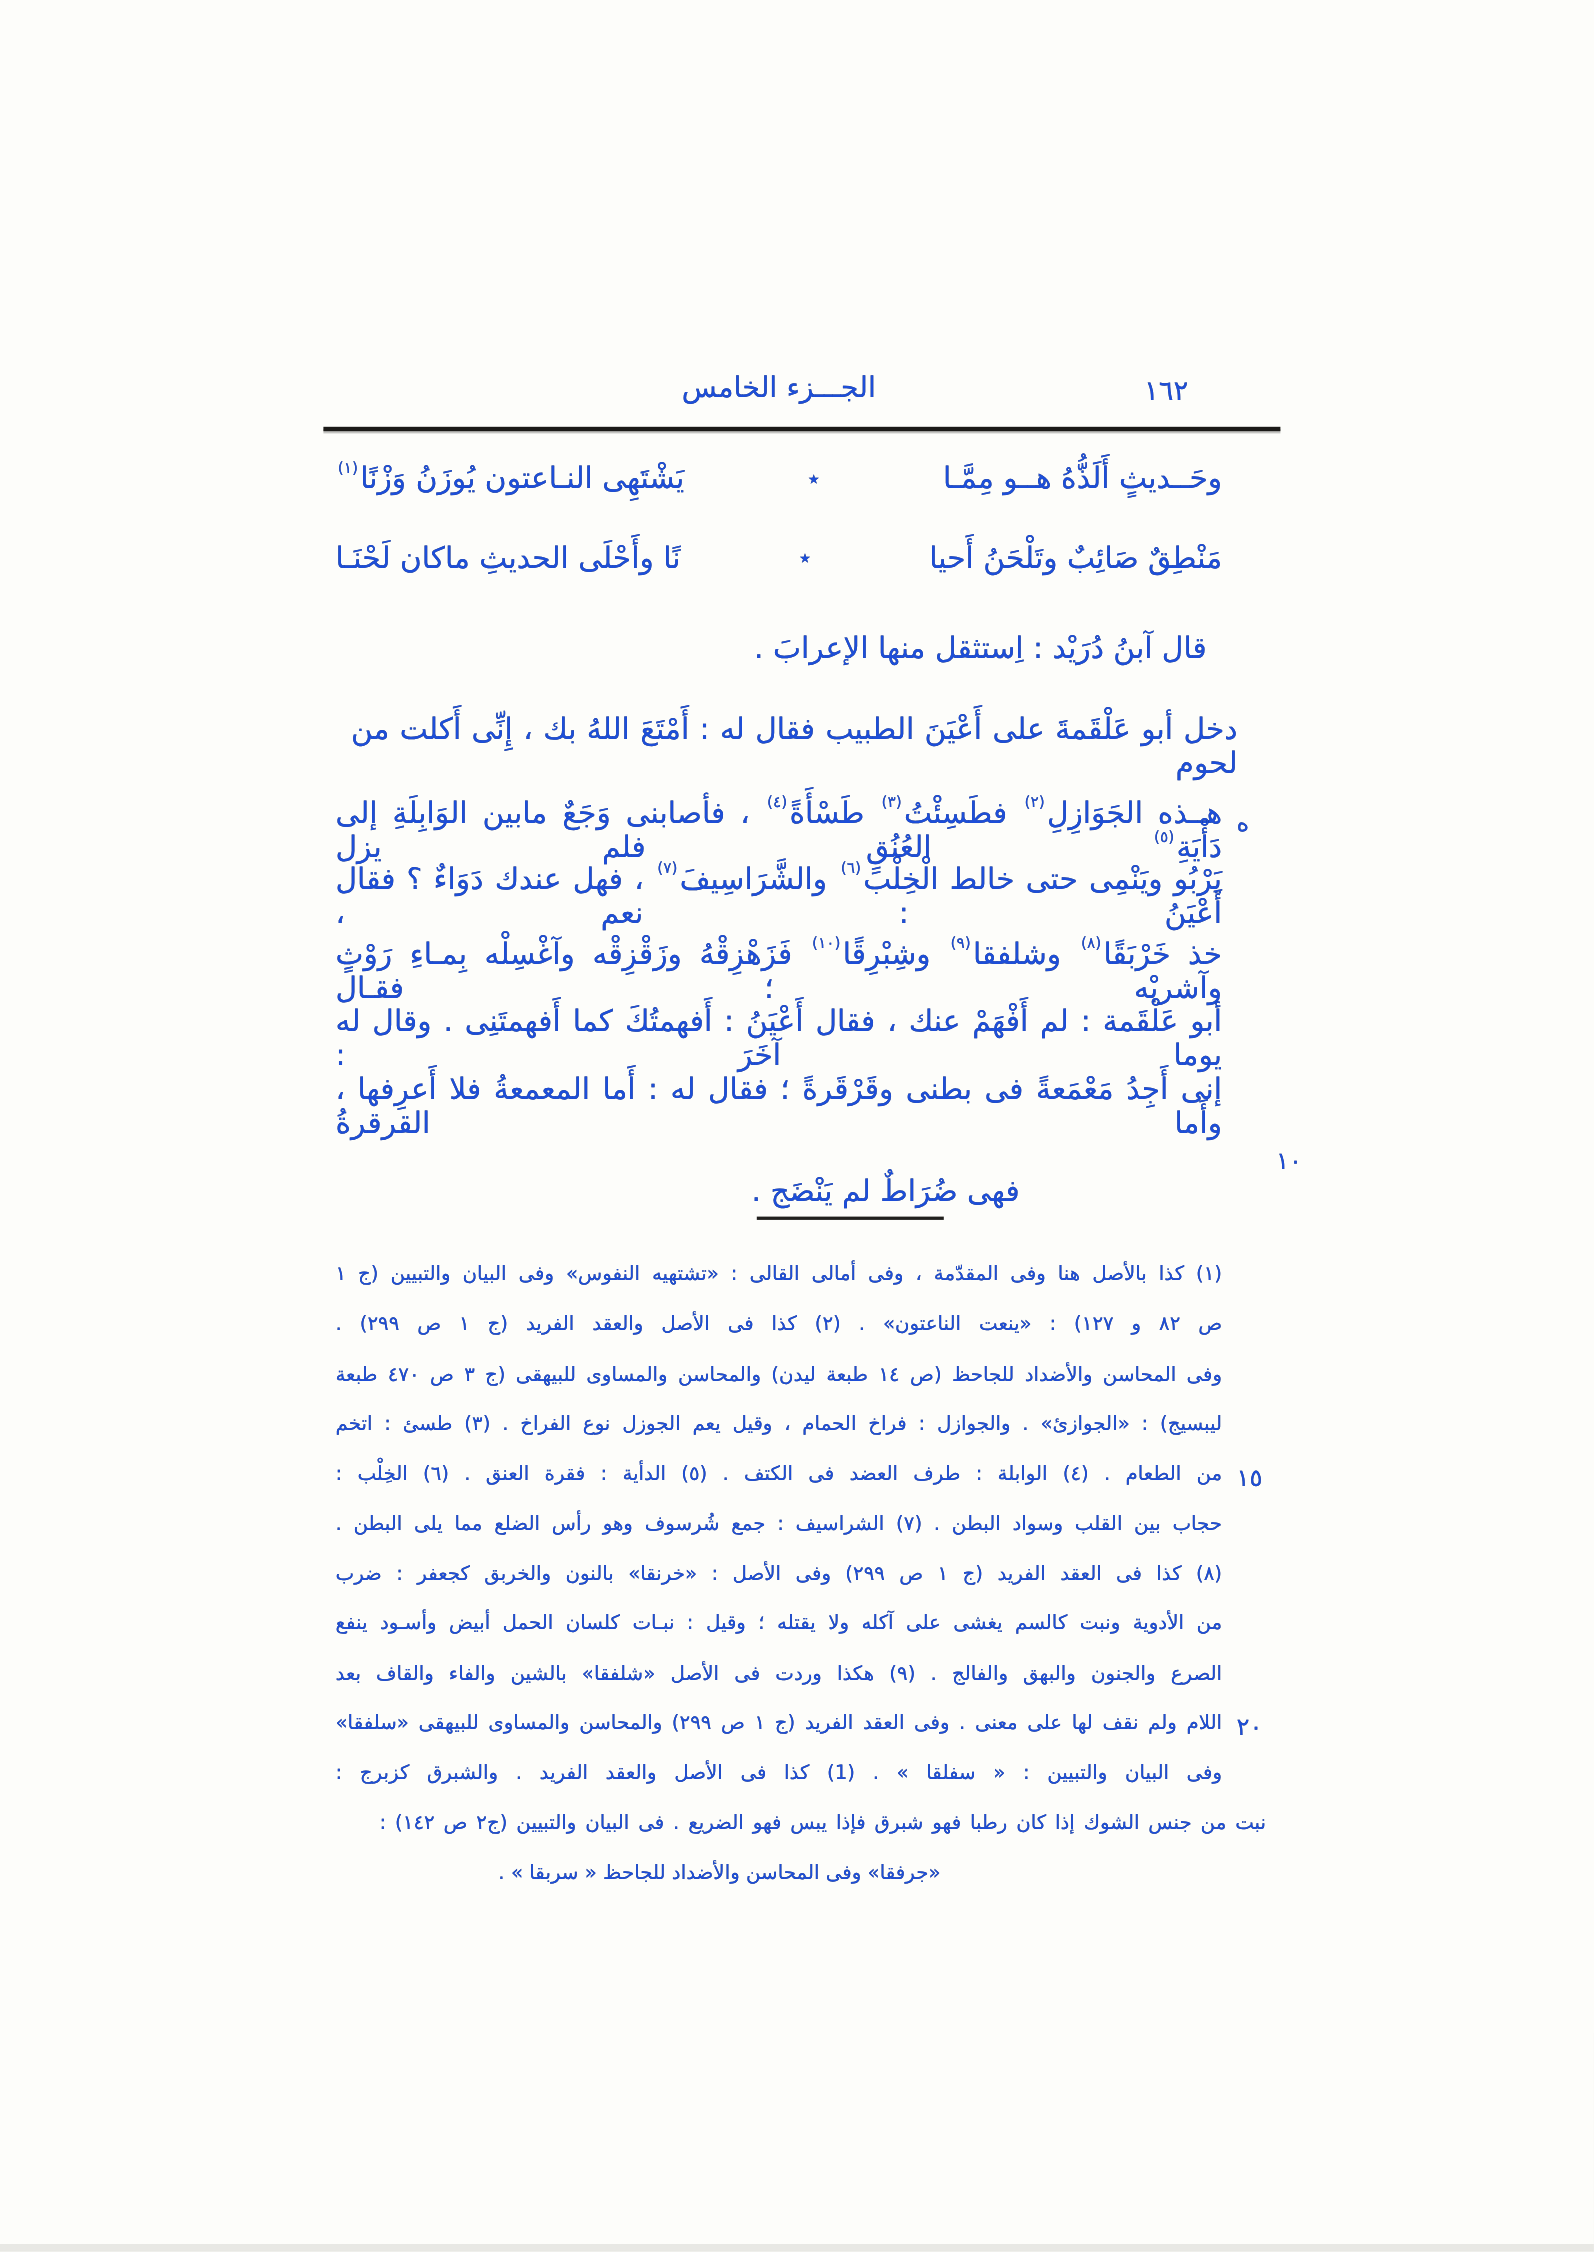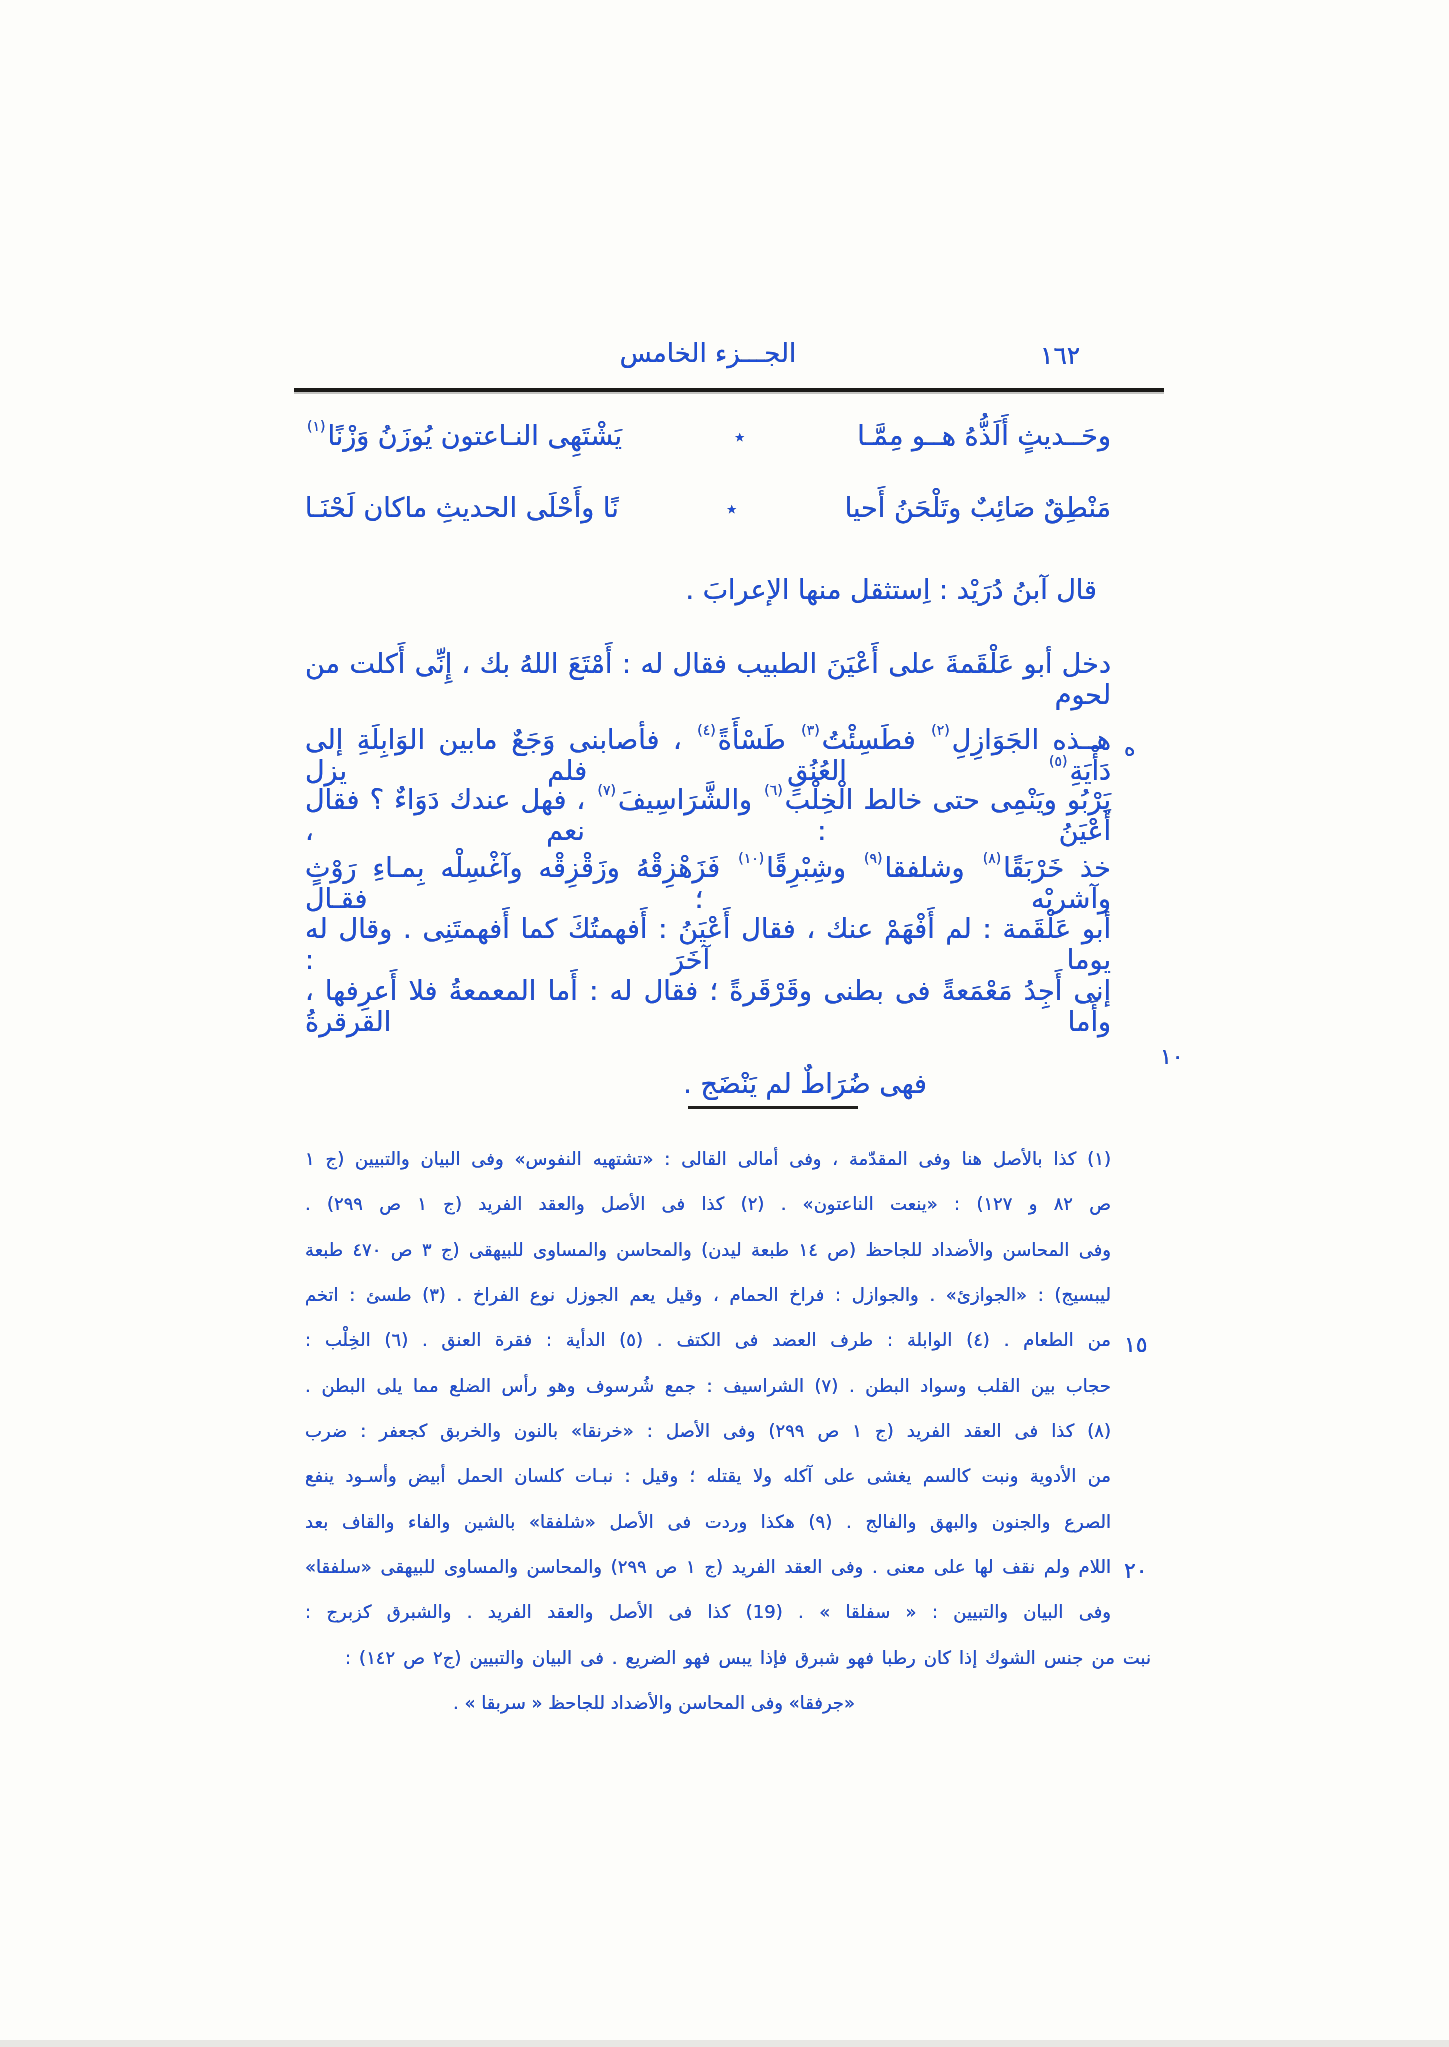--- a/index.html
+++ b/index.html
@@ -37,21 +37,21 @@
   .qala-line{
     position:absolute;left:305px;top:574px;width:806px;
     direction:rtl;font-size:27px;text-align:right;padding-right:14px;box-sizing:border-box;
   }
   .prose-line{
     position:absolute;left:305px;width:806px;
     direction:rtl;font-size:27px;
     text-align:justify;text-align-last:justify;
     white-space:normal;
   }
-  .pl0{top:648px;}
+  .pl0{top:648px;margin-left:14px;}
   .pl1{top:724px;}
   .pl2{top:784px;}
   .pl3{top:852px;}
   .pl4{top:913px;}
   .pl5{top:975px;}
   .pl6{top:1068px;text-align:right;text-align-last:right;padding-right:78px;box-sizing:border-box;width:700px;}
   sup.fnmark{
     font-size:14px;line-height:0;position:relative;top:-4px;
     letter-spacing:-1px;padding:0 2px;
   }
@@ -119,17 +119,17 @@
   <div class="footnote-line fl0">(١) كذا بالأصل هنا وفى المقدّمة ، وفى أمالى القالى : «تشتهيه النفوس» وفى البيان والتبيين (ج ١</div>
   <div class="footnote-line fl1">ص ٨٢ و ١٢٧) : «ينعت الناعتون» .   (٢) كذا فى الأصل والعقد الفريد (ج ١ ص ٢٩٩) .</div>
   <div class="footnote-line fl2">وفى المحاسن والأضداد للجاحظ (ص ١٤ طبعة ليدن) والمحاسن والمساوى للبيهقى (ج ٣ ص ٤٧٠ طبعة</div>
   <div class="footnote-line fl3">ليبسيج) : «الجوازئ» . والجوازل : فراخ الحمام ، وقيل يعم الجوزل نوع الفراخ .   (٣) طسئ : اتخم</div>
   <div class="footnote-line fl4">من الطعام .   (٤) الوابلة : طرف العضد فى الكتف .   (٥) الدأية : فقرة العنق .   (٦) الخِلْب :</div>
   <div class="footnote-line fl5">حجاب بين القلب وسواد البطن .   (٧) الشراسيف : جمع شُرسوف وهو رأس الضلع مما يلى البطن .</div>
   <div class="footnote-line fl6">(٨) كذا فى العقد الفريد (ج ١ ص ٢٩٩) وفى الأصل : «خرنقا» بالنون والخربق كجعفر : ضرب</div>
   <div class="footnote-line fl7">من الأدوية ونبت كالسم يغشى على آكله ولا يقتله ؛ وقيل : نبـات كلسان الحمل أبيض وأسـود ينفع</div>
   <div class="footnote-line fl8">الصرع والجنون والبهق والفالج .   (٩) هكذا وردت فى الأصل «شلفقا» بالشين والفاء والقاف بعد</div>
   <div class="footnote-line fl9">اللام ولم نقف لها على معنى . وفى العقد الفريد (ج ١ ص ٢٩٩) والمحاسن والمساوى للبيهقى «سلفقا»</div>
-  <div class="footnote-line fl10">وفى البيان والتبيين : « سفلقا » .   (19) كذا فى الأصل والعقد الفريد . والشبرق كزبرج :</div>
+  <div class="footnote-line fl10">وفى البيان والتبيين : « سفلقا » .   (1) كذا فى الأصل والعقد الفريد . والشبرق كزبرج :</div>
   <div class="footnote-line fl11">نبت من جنس الشوك إذا كان رطبا فهو شبرق فإذا يبس فهو الضريع . فى البيان والتبيين (ج٢ ص ١٤٢) :</div>
   <div class="footnote-line fl12">«جرفقا» وفى المحاسن والأضداد للجاحظ « سربقا » .</div>
 
 </div>
 
 </body></html>

